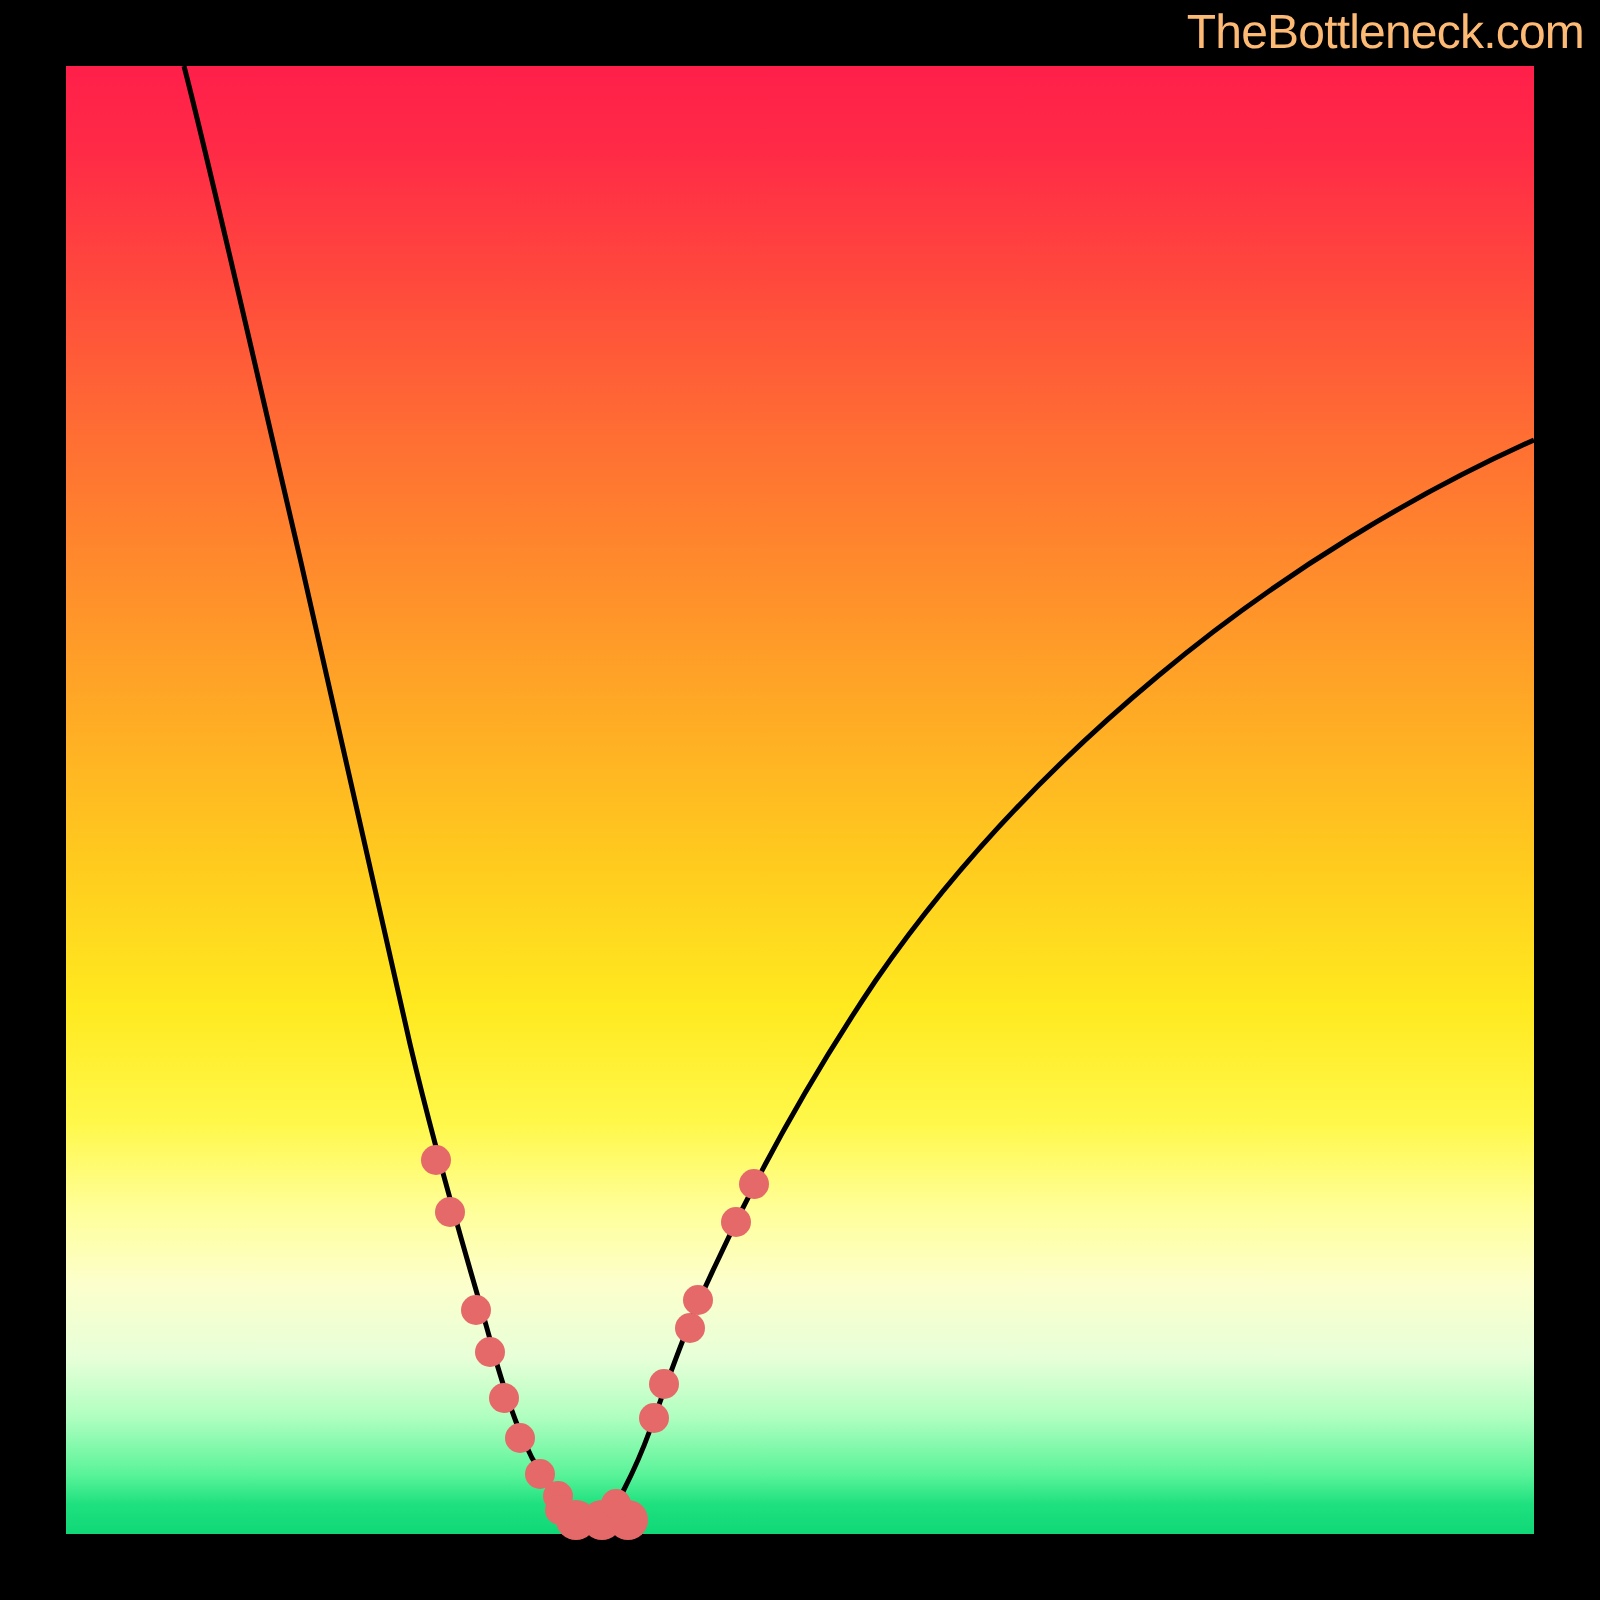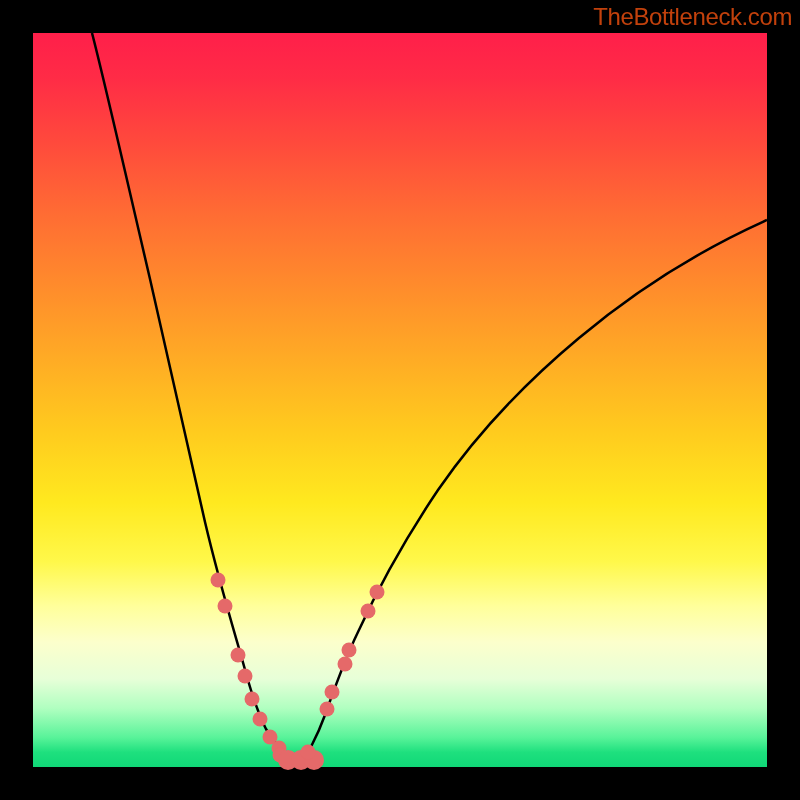--- a/index.html
+++ b/index.html
@@ -38,21 +38,21 @@
       #b0ffc0 92%,
       #58f399 96%,
       #1ee07e 98%,
       #10d877 100%
     );
   }
   .watermark {
     position: absolute;
     top: 3px;
     right: 8px;
-    color: #c2410c;
+    color: #fdba74;
     font-size: 24px;
     font-weight: 400;
     letter-spacing: -0.4px;
     pointer-events: none;
   }
   svg.curves {
     position: absolute;
     left: 0;
     top: 0;
     width: 734px;

